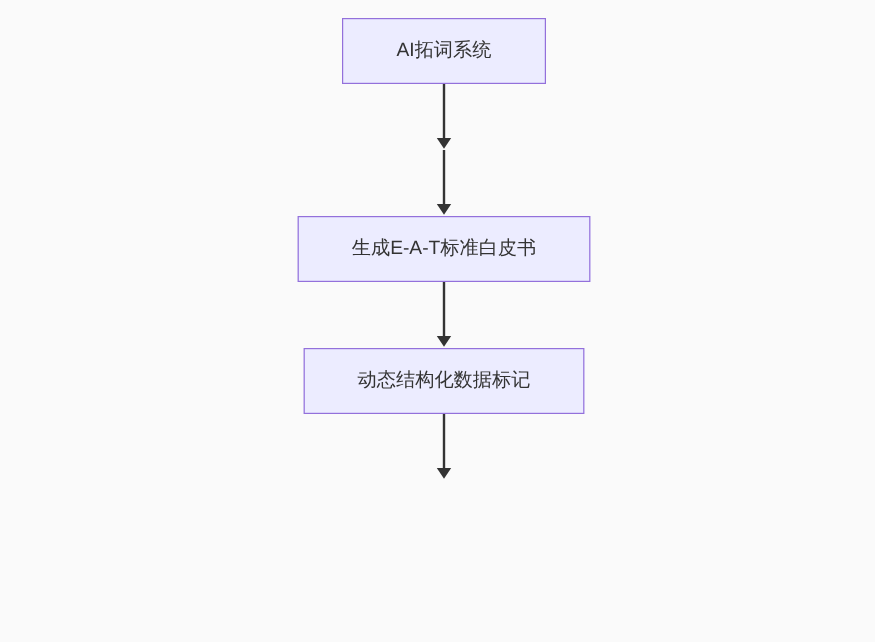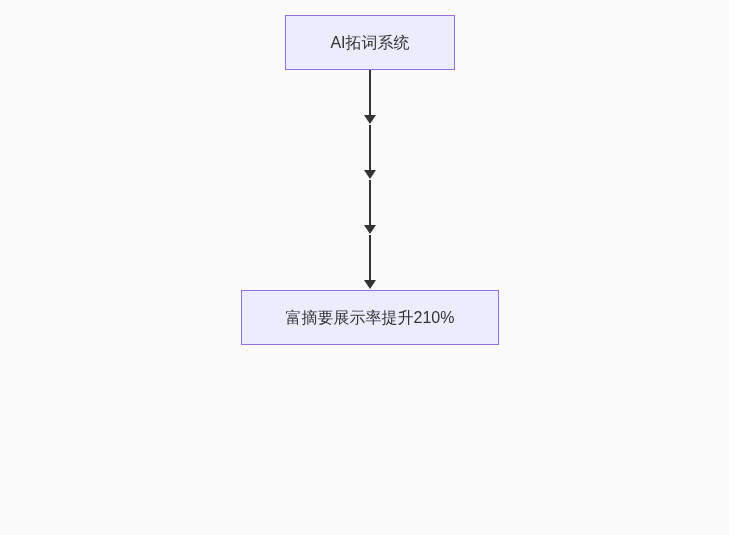--- a/index.html
+++ b/index.html
@@ -76,29 +76,32 @@
     <div class="arrow-line"></div>
     <div class="arrow-head"></div>
   </div>
 
 
   <div class="arrow">
     <div class="arrow-line"></div>
     <div class="arrow-head"></div>
   </div>
 
+  <div class="node">
+    <span>生成E-A-T标准白皮书</span>
+  </div>
+
+  <div class="arrow">
+    <div class="arrow-line"></div>
+    <div class="arrow-head"></div>
+  </div>
+
+  <div class="node">
+    <span>动态结构化数据标记</span>
+  </div>
 
   <div class="arrow">
     <div class="arrow-line"></div>
     <div class="arrow-head"></div>
   </div>
 
 
-  <div class="arrow">
-    <div class="arrow-line"></div>
-    <div class="arrow-head"></div>
-  </div>
-
-  <div class="node">
-    <span>富摘要展示率提升210%</span>
-  </div>
-
 </div>
 
 </body></html>

